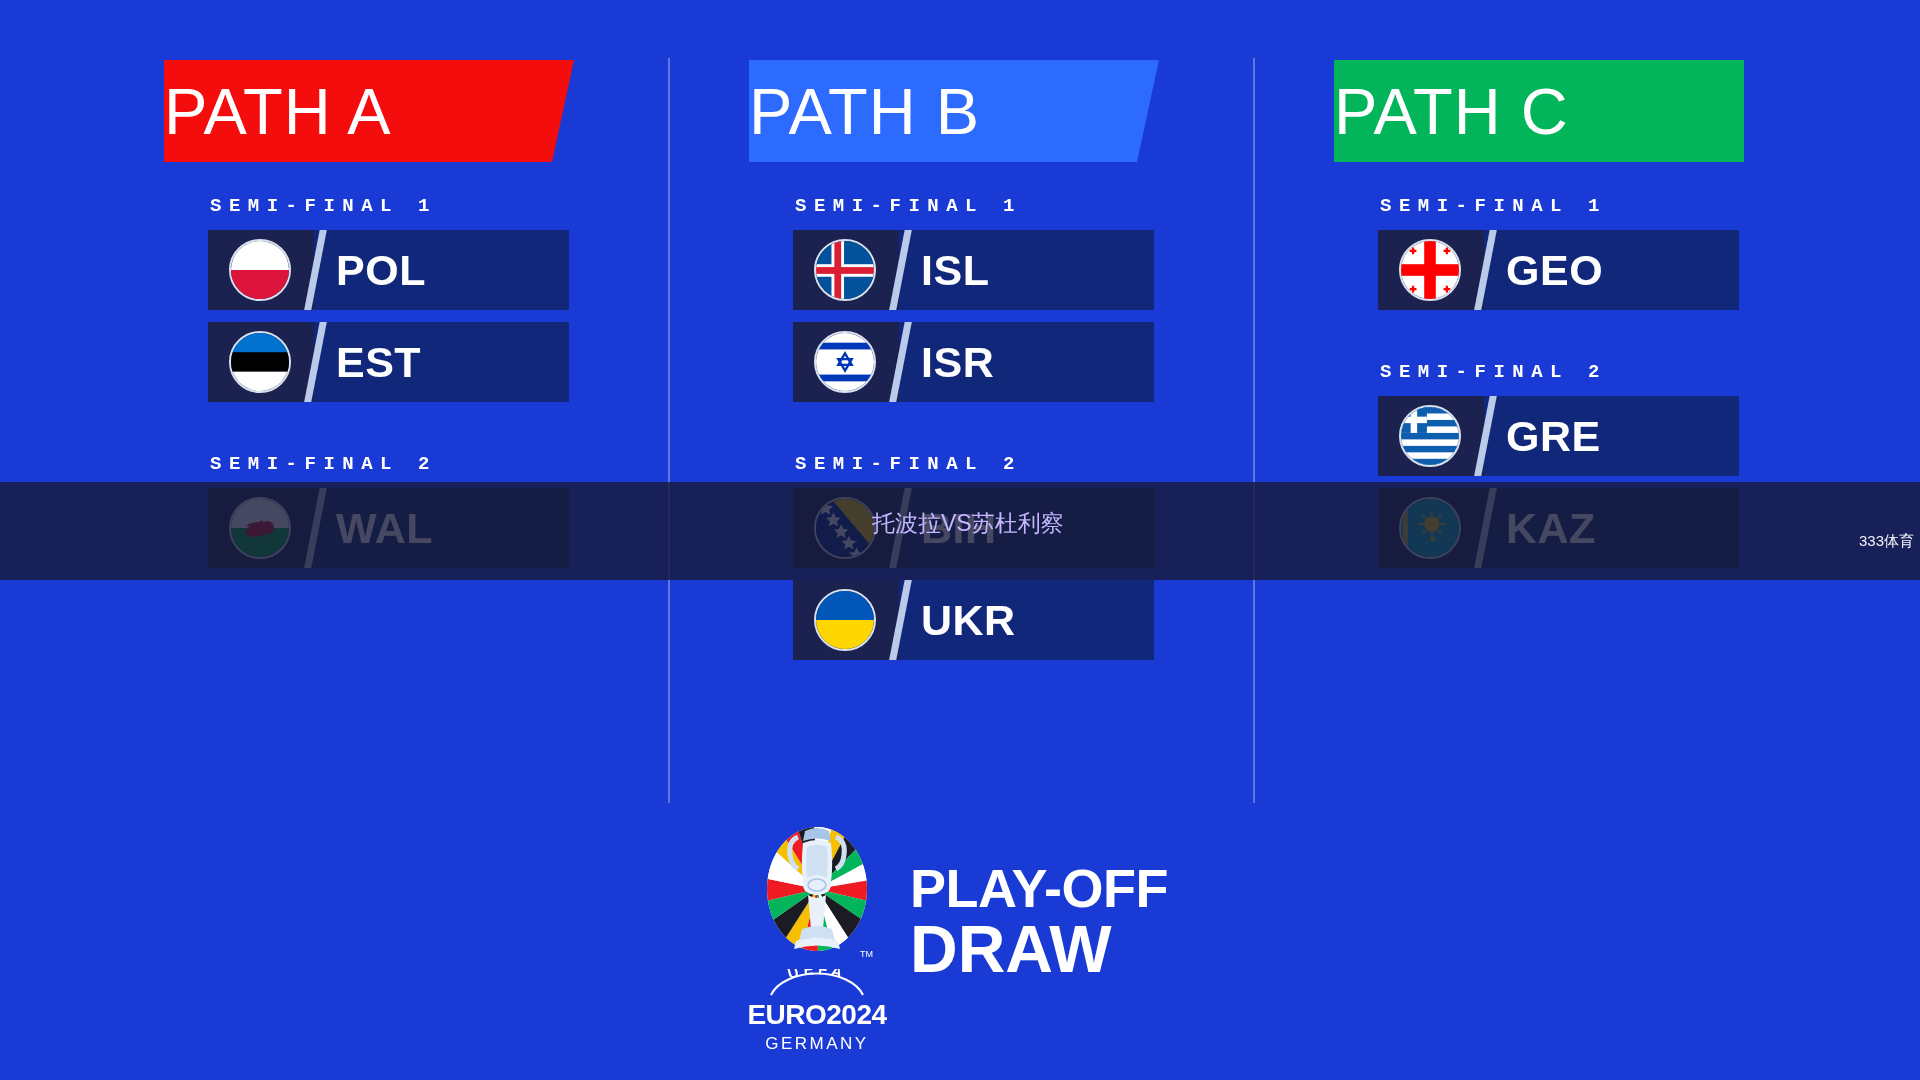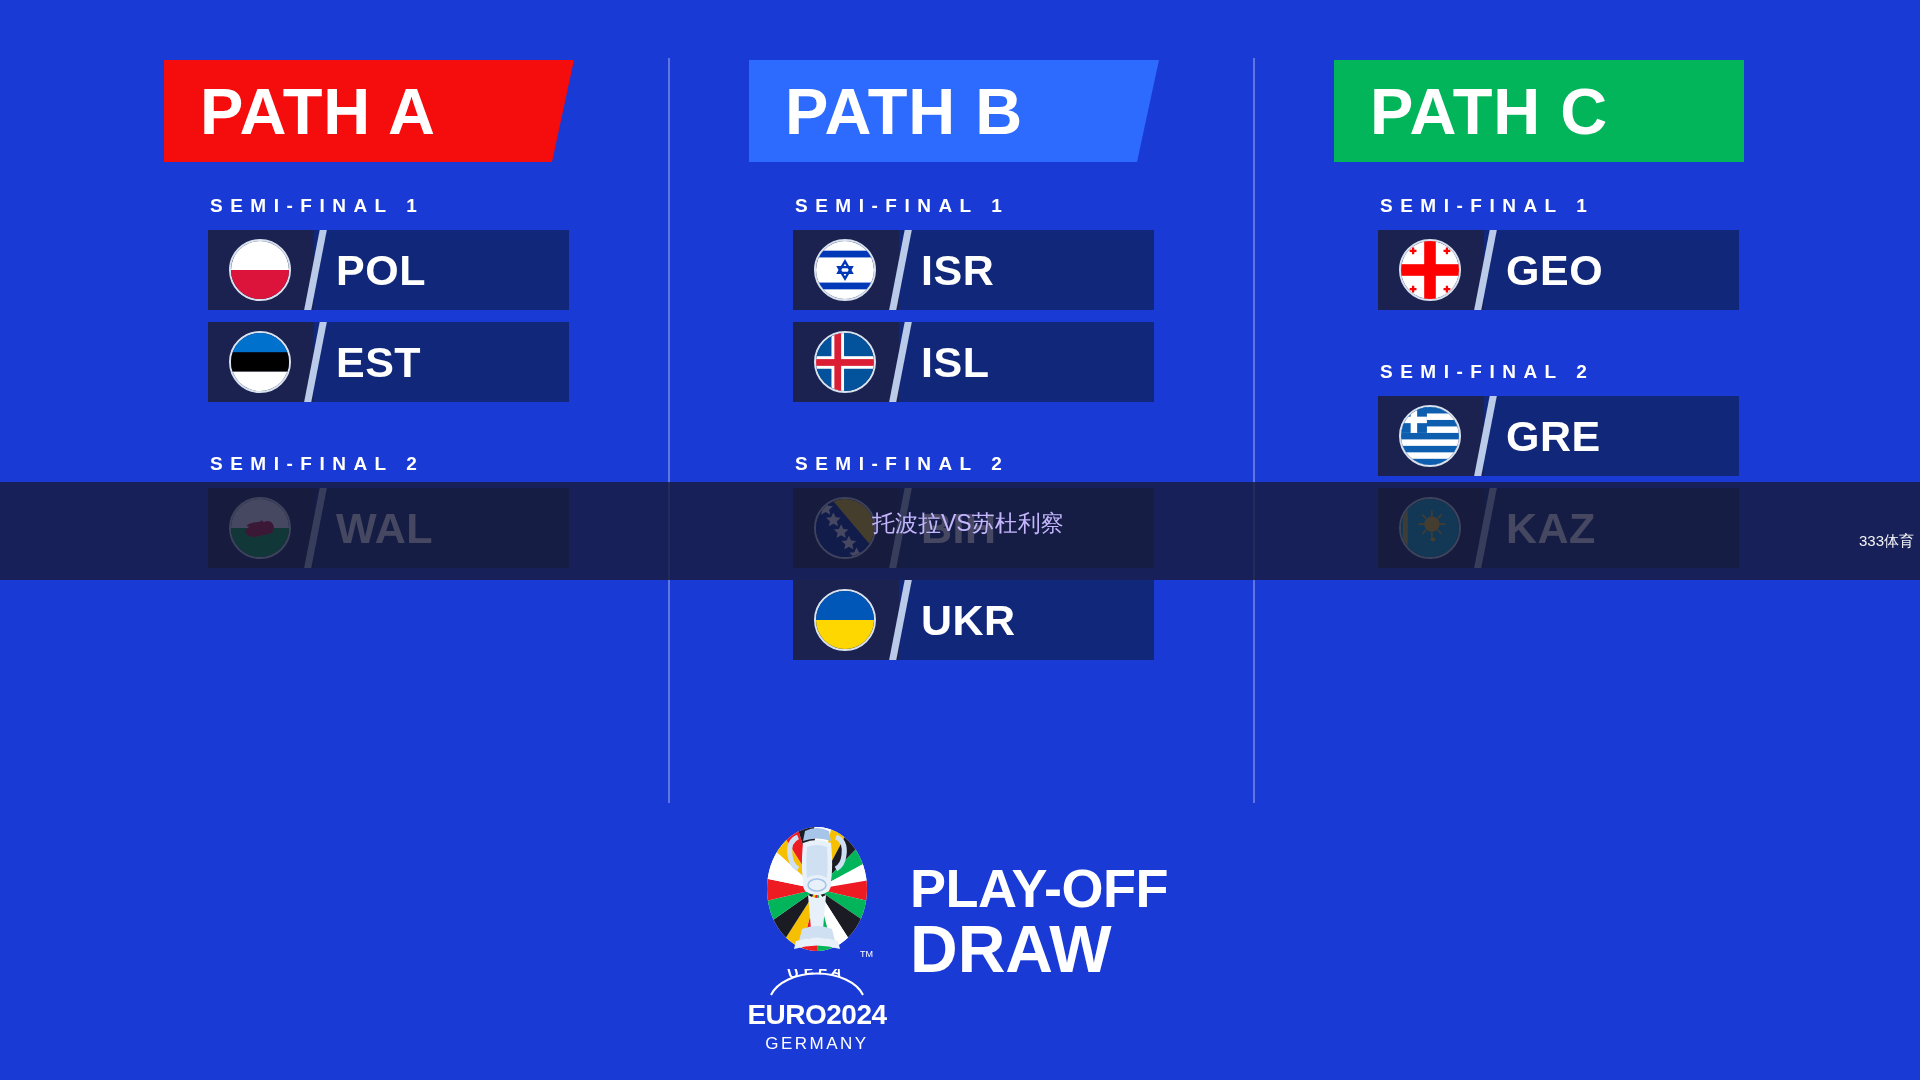--- a/index.html
+++ b/index.html
@@ -74,33 +74,33 @@
     left: 0; top: 0;
     width: 100%;
     height: 100%;
     clip-path: polygon(0 0, 100% 0, calc(100% - 22px) 100%, 0 100%);
   }
   .path-banner .label {
     position: relative;
     z-index: 2;
     color: #ffffff;
     font-size: 65px;
-    font-weight: bold;
+    font-weight: normal;
     letter-spacing: 1px;
-    padding-left: 36px;
     line-height: 1;
     white-space: nowrap;
   }
 
   .sf-label {
     color: #ffffff;
     font-size: 19px;
     font-weight: bold;
     letter-spacing: 7.5px;
     margin: 33px 0 13px 50px;
+    font-family: Liberation Mono, monospace;
   }
   .sf-label.second { margin-top: 51px; }
 
   
   .team-row {
     position: relative;
     width: 315px;
     height: 80px;
     margin-left: 48px;
     margin-bottom: 12px;
@@ -349,44 +349,44 @@
         <div class="bg" style="background:#2d6bff"></div>
         <div class="label">PATH B</div>
       </div>
 
       <div class="sf-label">SEMI-FINAL 1</div>
 
       <div class="team-row">
         <div class="flagcell"></div>
         <div class="flag">
           <svg viewBox="0 0 60 60">
+              <rect width="60" height="60" fill="#02529c"></rect>
+            <rect x="0" y="24" width="60" height="13" fill="#ffffff"></rect>
+              <rect x="16" y="0" width="13" height="60" fill="#ffffff"></rect>
+            <rect x="0" y="27" width="60" height="7" fill="#dc1e35"></rect>
+              <rect x="19" y="0" width="7" height="60" fill="#dc1e35"></rect>
+          </svg>
+        </div>
+        <div class="slash"></div>
+        <div class="team-code">ISL</div>
+      </div>
+
+      <div class="team-row">
+        <div class="flagcell"></div>
+        <div class="flag">
+          <svg viewBox="0 0 60 60">
               <rect width="60" height="60" fill="#ffffff"></rect>
               <rect y="10" width="60" height="7" fill="#0038b8"></rect>
               <rect y="43" width="60" height="7" fill="#0038b8"></rect>
             <path d="M30 21 L37 33 L23 33 Z" fill="none" stroke="#0038b8" stroke-width="2.4"></path>
             <path d="M30 39 L23 27 L37 27 Z" fill="none" stroke="#0038b8" stroke-width="2.4"></path>
           </svg>
         </div>
         <div class="slash"></div>
         <div class="team-code">ISR</div>
-      </div>
-
-      <div class="team-row">
-        <div class="flagcell"></div>
-        <div class="flag">
-          <svg viewBox="0 0 60 60">
-              <rect width="60" height="60" fill="#02529c"></rect>
-            <rect x="0" y="24" width="60" height="13" fill="#ffffff"></rect>
-              <rect x="16" y="0" width="13" height="60" fill="#ffffff"></rect>
-            <rect x="0" y="27" width="60" height="7" fill="#dc1e35"></rect>
-              <rect x="19" y="0" width="7" height="60" fill="#dc1e35"></rect>
-          </svg>
-        </div>
-        <div class="slash"></div>
-        <div class="team-code">ISL</div>
       </div>
 
       <div class="sf-label second">SEMI-FINAL 2</div>
 
       <div class="team-row">
         <div class="flagcell"></div>
         <div class="flag">
           <svg viewBox="0 0 60 60">
               <rect width="60" height="60" fill="#002395"></rect>
             <path d="M16 0 L60 0 L60 52 Z" fill="#fecb00"></path>

